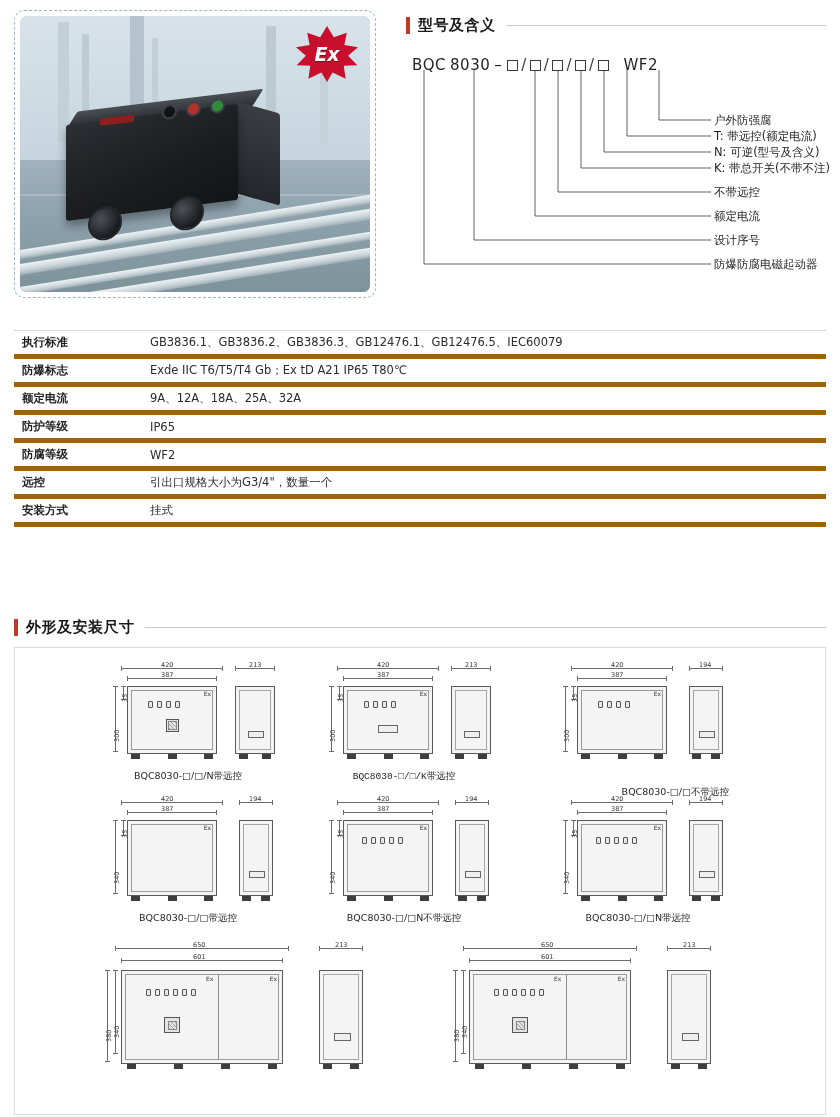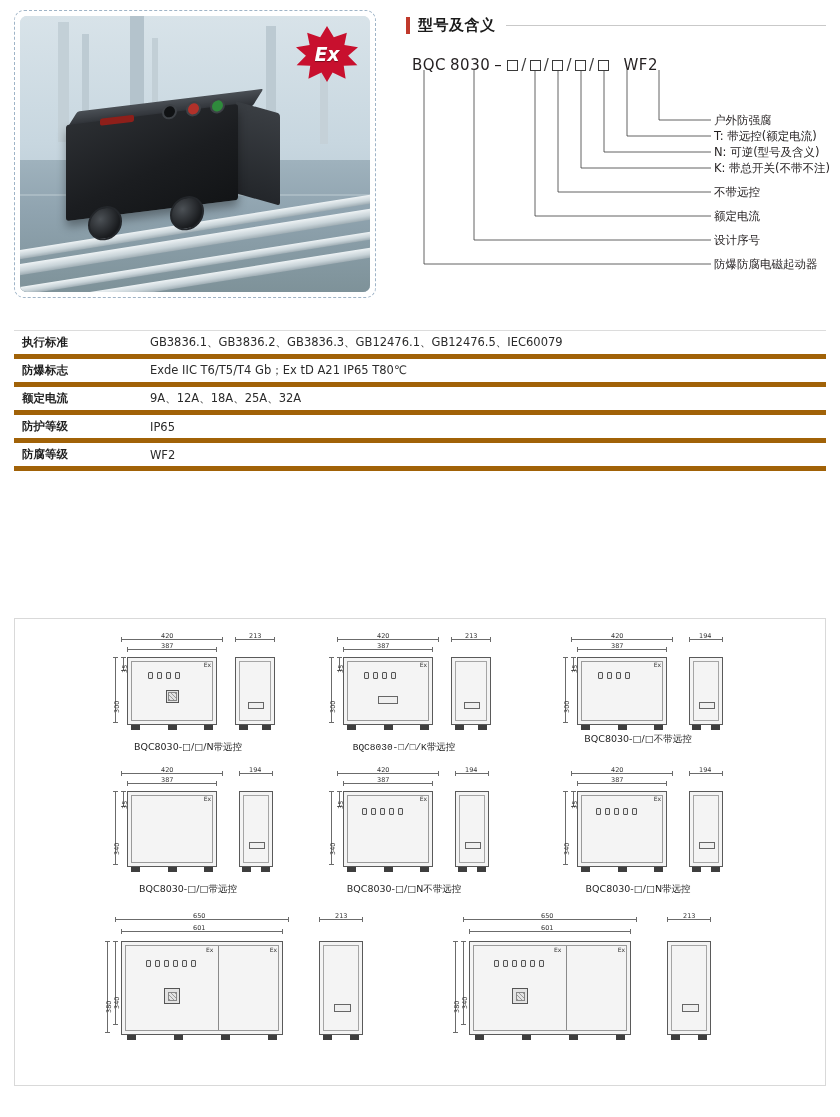--- a/index.html
+++ b/index.html
@@ -325,25 +325,38 @@
         <td class="v">9A、12A、18A、25A、32A</td>
       </tr>
       <tr>
         <td class="k">防护等级</td>
         <td class="v">IP65</td>
       </tr>
       <tr>
         <td class="k">防腐等级</td>
         <td class="v">WF2</td>
       </tr>
+      <tr>
+        <td class="k">远控</td>
+        <td class="v">引出口规格大小为G3/4"，数量一个</td>
+      </tr>
+      <tr>
+        <td class="k">安装方式</td>
+        <td class="v">挂式</td>
+      </tr>
     </tbody>
       </table>
   </div>
 
   <div class="dims">
+    <div class="sec-head">
+      <span class="bar"></span>
+      <span>外形及安装尺寸</span>
+      <span class="rule"></span>
+    </div>
 
     <div class="dims-box">
       <div class="dgrid">
 
         <div class="cell" style="left:82px; top:14px; width:182px; height:126px;">
           <div class="dl-h" style="left:24px; top:6px; width:102px;"></div>
           <div class="dt" style="left:64px; top:-1px;">420</div>
           <div class="dl-h" style="left:30px; top:16px; width:90px;"></div>
           <div class="dt" style="left:64px; top:9px;">387</div>
 
@@ -441,21 +454,21 @@
           </div>
           <div class="dl-h" style="left:142px; top:6px; width:34px;"></div>
           <div class="dt" style="left:152px; top:-1px;">194</div>
           <div class="sv" style="left:142px; top:24px; width:34px; height:68px;">
             <div class="win" style="left:9px; top:44px; width:16px; height:7px;"></div>
           </div>
           <div class="feet" style="left:145px; top:92px; width:28px;">
             <div class="foot"></div>
             <div class="foot"></div>
           </div>
-          <div class="cap" style="left:0; top:100px;">BQC8030-□/□不带远控</div>
+          <div class="cap" style="left:0; top:124px;text-align:right;">BQC8030-□/□不带远控</div>
         </div>
 
         <div class="cell" style="left:82px; top:148px; width:182px; height:132px;">
           <div class="dl-h" style="left:24px; top:6px; width:102px;"></div>
           <div class="dt" style="left:64px; top:-1px;">420</div>
           <div class="dl-h" style="left:30px; top:16px; width:90px;"></div>
           <div class="dt" style="left:64px; top:9px;">387</div>
           <div class="dl-v" style="left:18px; top:24px; height:74px;"></div>
           <div class="dt v" style="left:16px; top:88px;">340</div>
           <div class="dl-v" style="left:26px; top:24px; height:16px;"></div>

